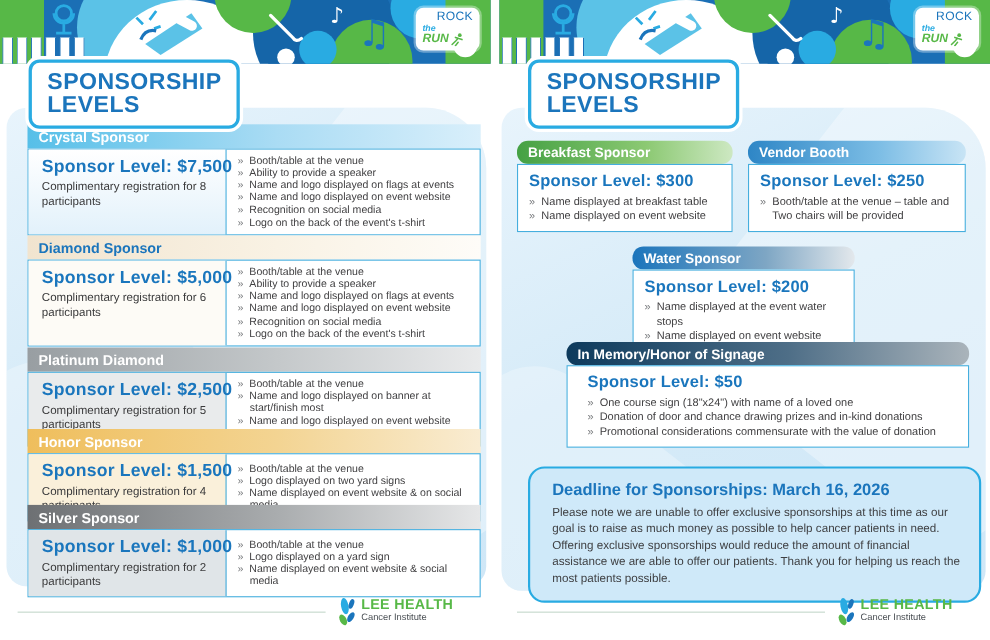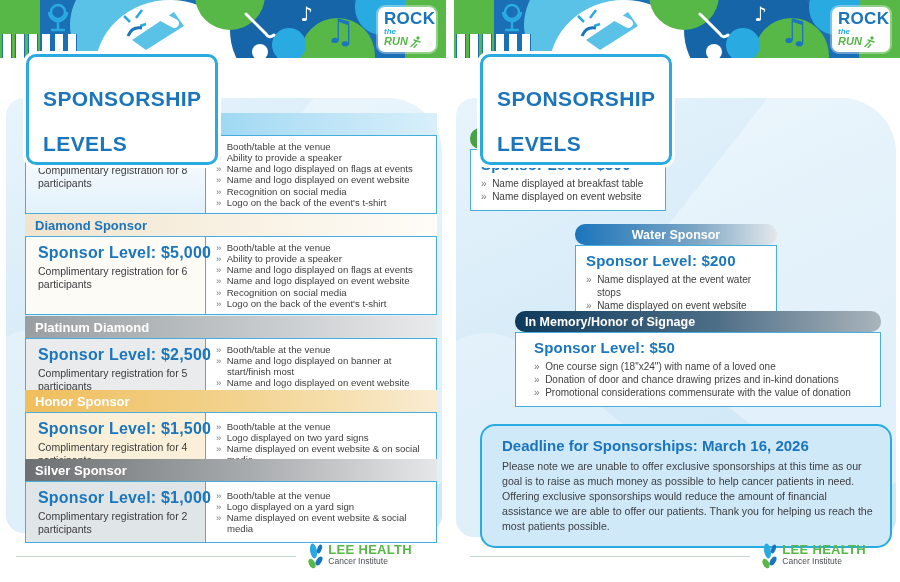--- a/index.html
+++ b/index.html
@@ -19,27 +19,27 @@
   .b-sky { background:#5bc2e7; }
   .b-white { background:#ffffff; }
   .note { position:absolute; font-family:"DejaVu Sans", sans-serif; font-weight:bold; line-height:1; }
 
   .piano { position:absolute; left:2px; top:34px; display:flex; gap:3px; z-index:3; }
   .piano .key { width:10px; background:#fff; border:1px solid #1b6fb5; border-top:none; border-radius:0 0 2px 2px; }
   .piano .key:nth-child(odd){ height:40px; }
   .piano .key:nth-child(even){ height:30px; }
 
   .badge { position:absolute; top:7px; right:10px; width:58px; background:#fff; border-radius:7px; padding:3px 6px 4px; z-index:4; box-shadow:0 0 0 2px rgba(255,255,255,.35); }
-  .badge .l1 { color:#1b75bc; font-weight:700; font-size:17px; letter-spacing:.3px; line-height:1.05;text-align:right; }
+  .badge .l1 { color:#1b75bc; font-weight:400; font-size:11px; letter-spacing:.3px; line-height:1.05;text-align:right; }
   .badge .l2 { color:#29abe2; font-weight:700; font-size:8px; line-height:1.05;font-style:italic; }
   .badge .l3 { color:#57b847; font-weight:800; font-style:italic; font-size:11px; line-height:1.05; display:flex; align-items:center; gap:1px; }
 
   
   .title-box { position:absolute; left:26px; top:54px; z-index:5; background:#fff; border:3px solid #29abe2; border-radius:10px; padding:7px 14px 8px; box-shadow:0 0 0 3px #ffffff; }
-  .title-box .t { color:#1b75bc; font-weight:800; font-size:21px; line-height:1.0; letter-spacing:.4px;margin-top:24px; }
+  .title-box .t { color:#1b75bc; font-weight:800; font-size:21px; line-height:1.0; letter-spacing:.4px; }
 
   
   .panel { position:absolute; top:98px; border-radius:18px 55px 18px 18px; background:linear-gradient(155deg,#e8f4fc 0%, #d6ebf8 45%, #cfe7f7 100%); overflow:hidden; }
   .page.left .panel { left:6px; right:4px; bottom:49px; }
   .page.right .panel { left:2px; right:4px; bottom:45px; }
   .panel::before { content:""; position:absolute; width:340px; height:420px; background:rgba(255,255,255,.35); transform:rotate(38deg); top:-60px; right:-140px; border-radius:60px; }
   .panel::after { content:""; position:absolute; width:260px; height:300px; background:rgba(255,255,255,.28); transform:rotate(38deg); bottom:-120px; left:-100px; border-radius:60px; }
 
   
   .tier { position:absolute; left:25px; right:9px; z-index:2; }
@@ -63,21 +63,21 @@
 
   ul.benefits { list-style:none; padding:5px 16px 5px 10px; flex:1; align-self:center; }
   ul.benefits li { color:#414042; font-size:9.6px; line-height:1.16; padding-left:11px; text-indent:-11px; }
   ul.benefits li::before { content:"\00BB\00A0\00A0"; color:#77797c; }
 
   
   .rp-box { position:absolute; z-index:2; }
   .rp-head { font-weight:700; font-size:12.5px; color:#fff; padding:4px 10px 3px;border-radius:10px; }
   .rp-box.breakfast .rp-head { background:linear-gradient(90deg,#45a144,#8cc973 60%,#cde8c2); }
   .rp-box.vendor    .rp-head { background:linear-gradient(90deg,#2e86c6,#7cbde5 60%,#c8e4f5); }
-  .rp-box.water     .rp-head { background:linear-gradient(90deg,#1b75bc,#7ea6c4 60%,#e3e8ec);text-align:center; }
+  .rp-box.water     .rp-head { background:linear-gradient(90deg,#1b75bc,#7ea6c4 60%,#e3e8ec); }
   .rp-box.memory    .rp-head { background:linear-gradient(90deg,#0d3a5c,#4e6e87 55%,#aab4bb); }
   .rp-body { background:#fff; border:1px solid #45aede; padding:6px 10px 7px; }
   .rp-body .level { font-size:15px; margin-bottom:4px; }
   .rp-body ul.benefits { padding:0; }
   .rp-body ul.benefits li { font-size:10px; line-height:1.3; }
 
   
   .deadline { position:absolute; z-index:2; background:#cfe9f9; border:2px solid #29abe2; border-radius:15px; padding:11px 16px 12px 20px; }
   .deadline .dl-title { color:#1b75bc; font-weight:800; font-size:15px; margin-bottom:5px; }
   .deadline .dl-body { color:#3f4043; font-size:10.6px; line-height:1.42; }
@@ -309,20 +309,29 @@
     <div class="rp-head">Breakfast Sponsor</div>
     <div class="rp-body">
       <div class="level">Sponsor Level: $300</div>
       <ul class="benefits">
         <li>Name displayed at breakfast table</li>
         <li>Name displayed on event website</li>
       </ul>
     </div>
   </div>
 
+  <div class="rp-box vendor" style="left:226px;top:128px;width:198px;">
+    <div class="rp-head">Vendor Booth</div>
+    <div class="rp-body">
+      <div class="level">Sponsor Level: $250</div>
+      <ul class="benefits">
+        <li>Booth/table at the venue – table and Two chairs will be provided</li>
+      </ul>
+    </div>
+  </div>
 
   <div class="rp-box water" style="left:121px;top:224px;width:202px;">
     <div class="rp-head">Water Sponsor</div>
     <div class="rp-body">
       <div class="level">Sponsor Level: $200</div>
       <ul class="benefits">
         <li>Name displayed at the event water stops</li>
         <li>Name displayed on event website</li>
       </ul>
     </div>

